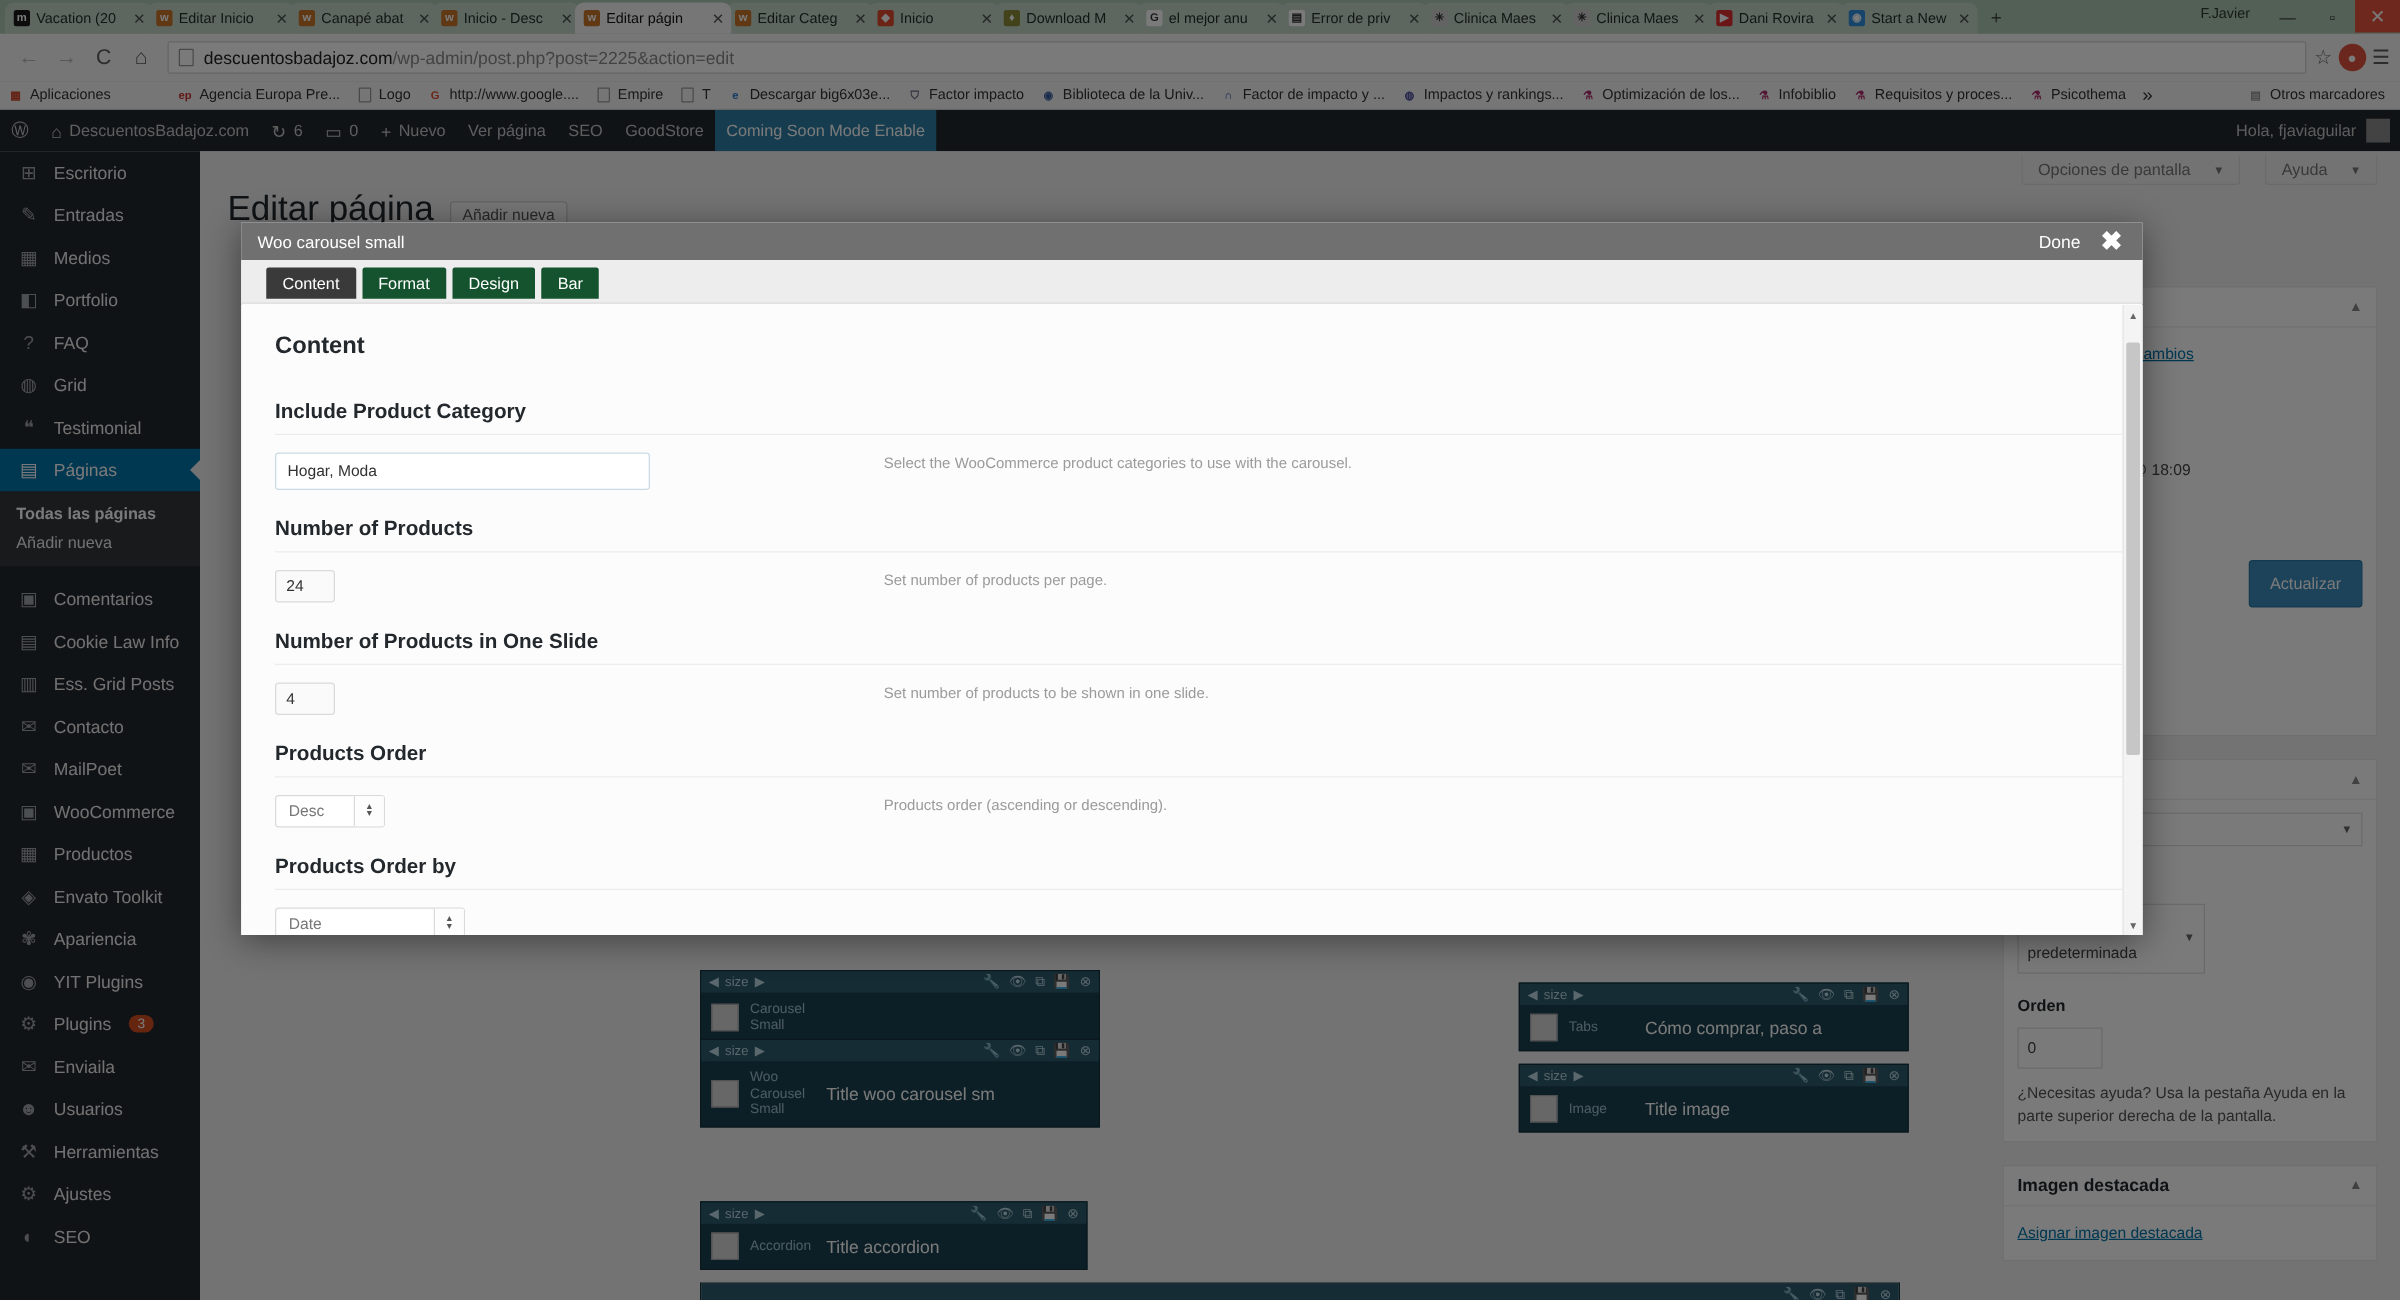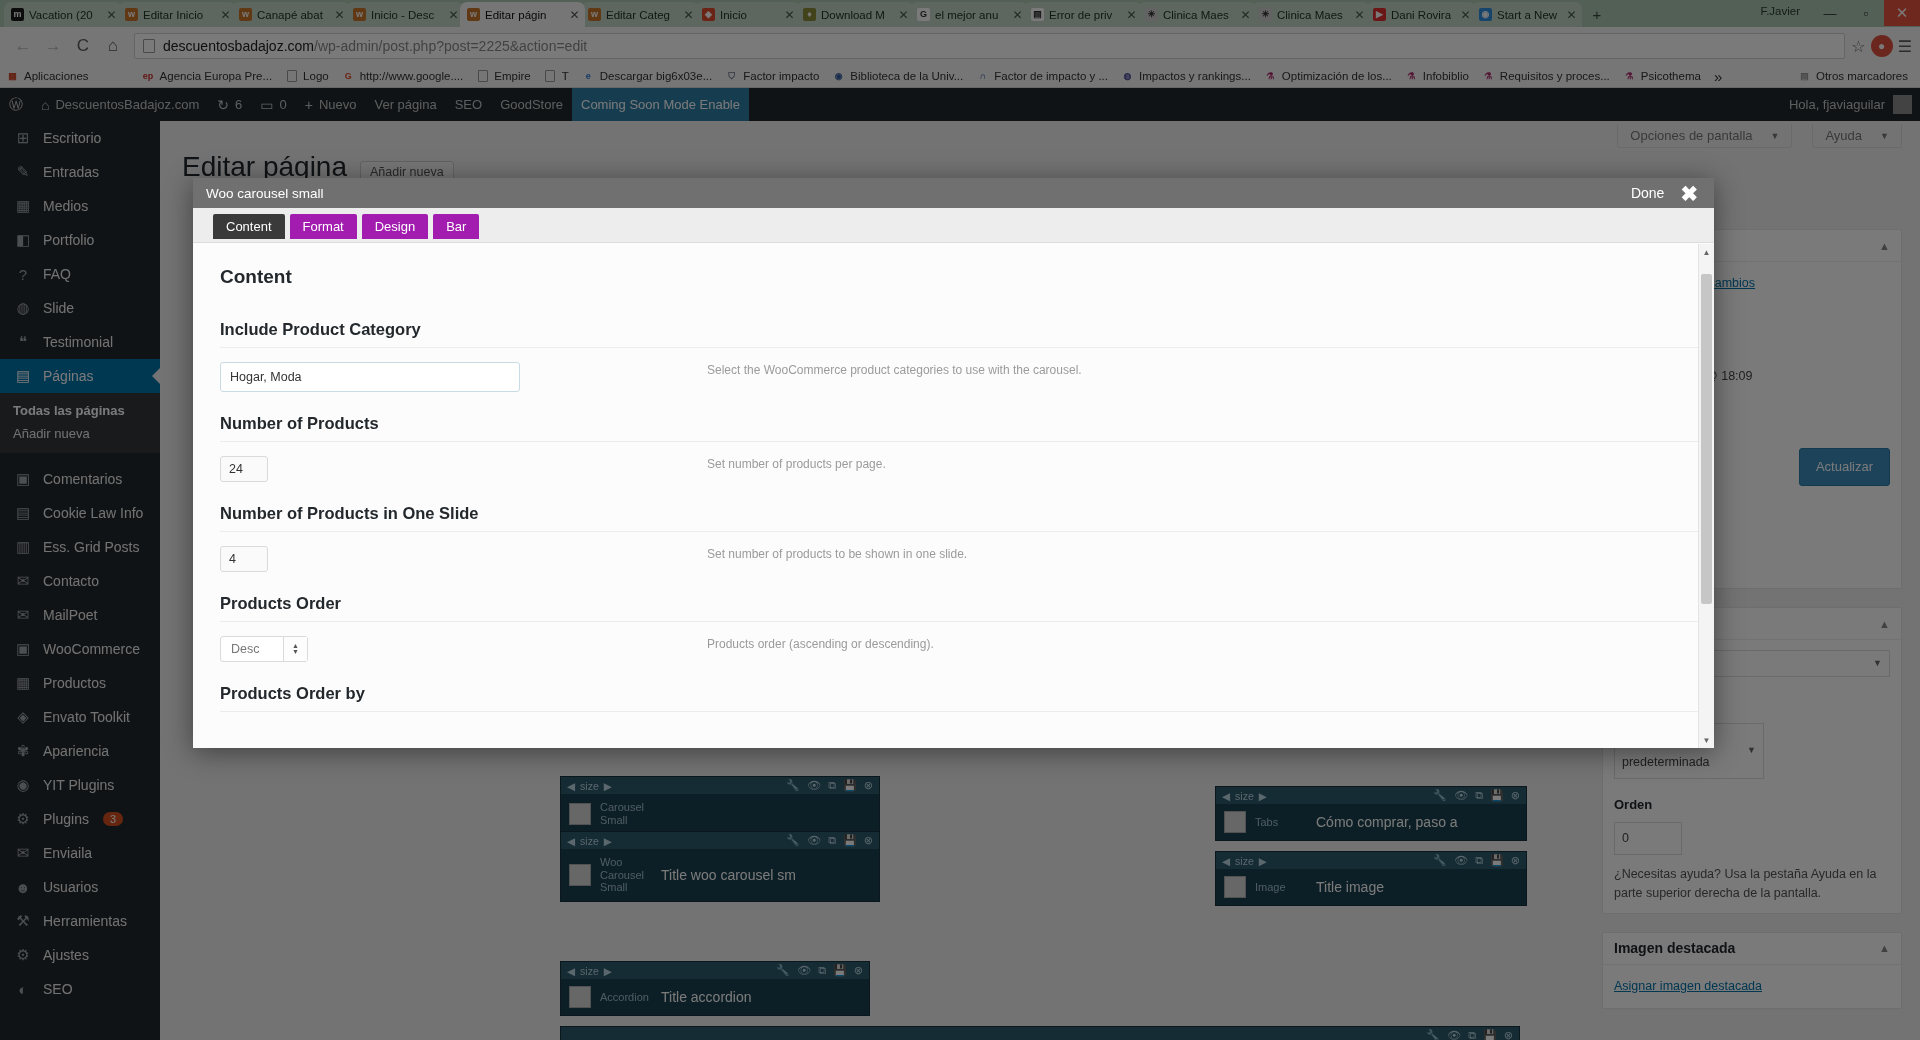--- a/index.html
+++ b/index.html
@@ -120,21 +120,21 @@
 
   
   #modal { position:absolute; left:193px; top:178px; width:1521px; height:570px;
            background:#fcfcfc; box-shadow:0 4px 26px rgba(0,0,0,.45); z-index:50; }
   #modal-head { height:30px; background:#707070; display:flex; align-items:center; padding:0 0 0 13px; }
   #modal-head .mt { color:#fff; font-size:13.5px; }
   #modal-head .done { margin-left:auto; color:#fff; font-size:14px; padding:0 10px; }
   #modal-head .xbtn { color:#fff; font-size:21px; font-weight:bold; padding:0 16px 0 6px; line-height:1; }
   #modal-tabs { height:35px; background:#ededed; border-bottom:1px solid #dcdcdc;
                 display:flex; align-items:flex-end; padding-left:20px; gap:5px; }
-  .mtab { background:#a21caf; color:#fff; font-size:13px; padding:5px 13px; border-radius:2px 2px 0 0; margin-bottom:3px; }
+  .mtab { background:#14532d; color:#fff; font-size:13px; padding:5px 13px; border-radius:2px 2px 0 0; margin-bottom:3px; }
   .mtab.on { background:#3a3a3a; }
   #modal-body { position:absolute; left:0; top:66px; right:0; bottom:0; overflow:hidden; background:#fcfcfc; }
   #modal-scroll { position:absolute; left:0; top:0; right:16px; bottom:0; padding:22px 0 0 0; }
   #modal-scroll h2.sect { font-size:19px; color:#23282d; padding:0 0 0 27px; margin-bottom:32px; }
   .fgroup { padding:0 0 0 27px; }
   .flabel { font-size:16.5px; font-weight:bold; color:#23282d; padding-bottom:8px; }
   .frow { display:flex; border-top:1px solid #ececec; }
   .fleft { width:465px; flex:0 0 465px; padding:14px 0 22px 0; }
   .fright { flex:1 1 auto; padding:14px 0 22px 22px; font-size:12px; color:#9b9b9b; line-height:1.45; }
   .inp-text { width:300px; height:30px; border:1px solid #c9dbe2; border-radius:3px;
@@ -380,21 +380,21 @@
       <div class="menu-item">
         <span class="mico">◧</span>
         <span>Portfolio</span>
       </div>
       <div class="menu-item">
         <span class="mico">?</span>
         <span>FAQ</span>
       </div>
       <div class="menu-item">
         <span class="mico">◍</span>
-        <span>Slide</span>
+        <span>Grid</span>
       </div>
       <div class="menu-item">
         <span class="mico">❝</span>
         <span>Testimonial</span>
       </div>
       <div class="menu-item current">
         <span class="mico">▤</span>
         <span>Páginas</span>
         <span class="arrow"></span>
       </div>
@@ -716,20 +716,29 @@
                     <span>▼</span>
                   </span>
                 </div>
               </div>
               <div class="fright">Products order (ascending or descending).</div>
             </div>
           </div>
           <div class="fgroup">
             <div class="flabel">Products Order by</div>
             <div class="frow">
+              <div class="fleft">
+                <div class="inp-sel" style="width: 152px;">
+                  <span class="txt">Date</span>
+                  <span class="spin">
+                    <span>▲</span>
+                    <span>▼</span>
+                  </span>
+                </div>
+              </div>
             </div>
           </div>
         </div>
     </div>
     <div id="scrollbar">
       <div class="sb-up">▲</div>
       <div id="sb-thumb"></div>
       <div class="sb-dn">▼</div>
     </div>
   </div>

